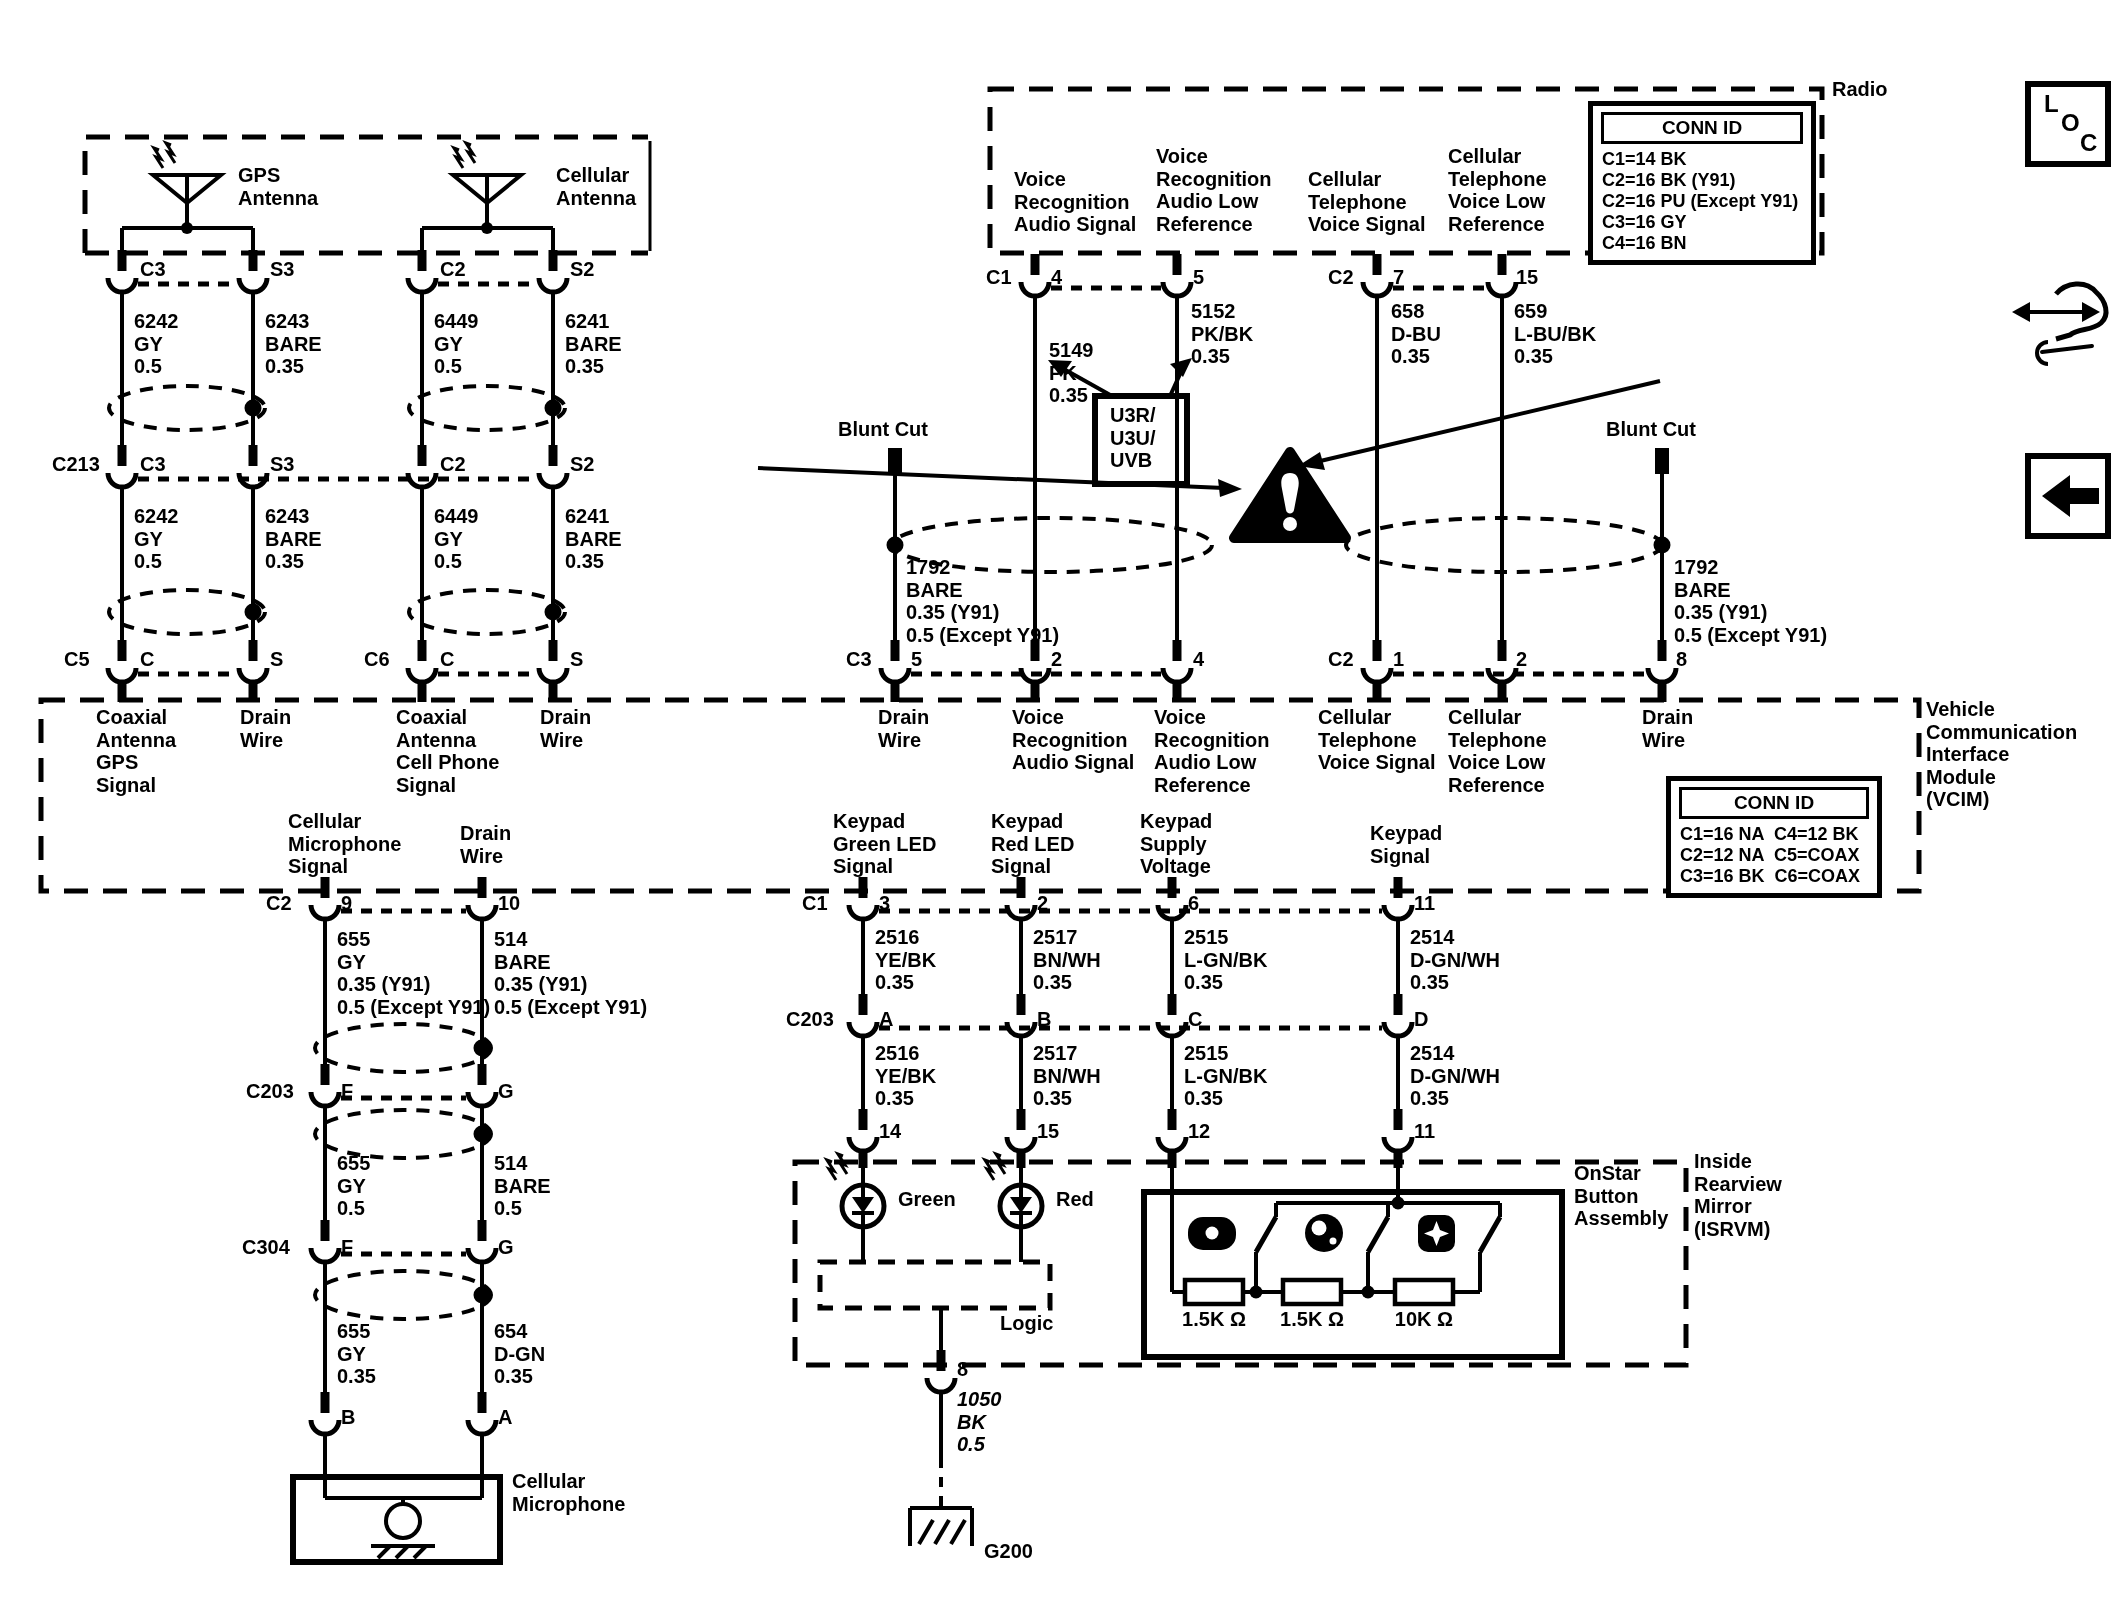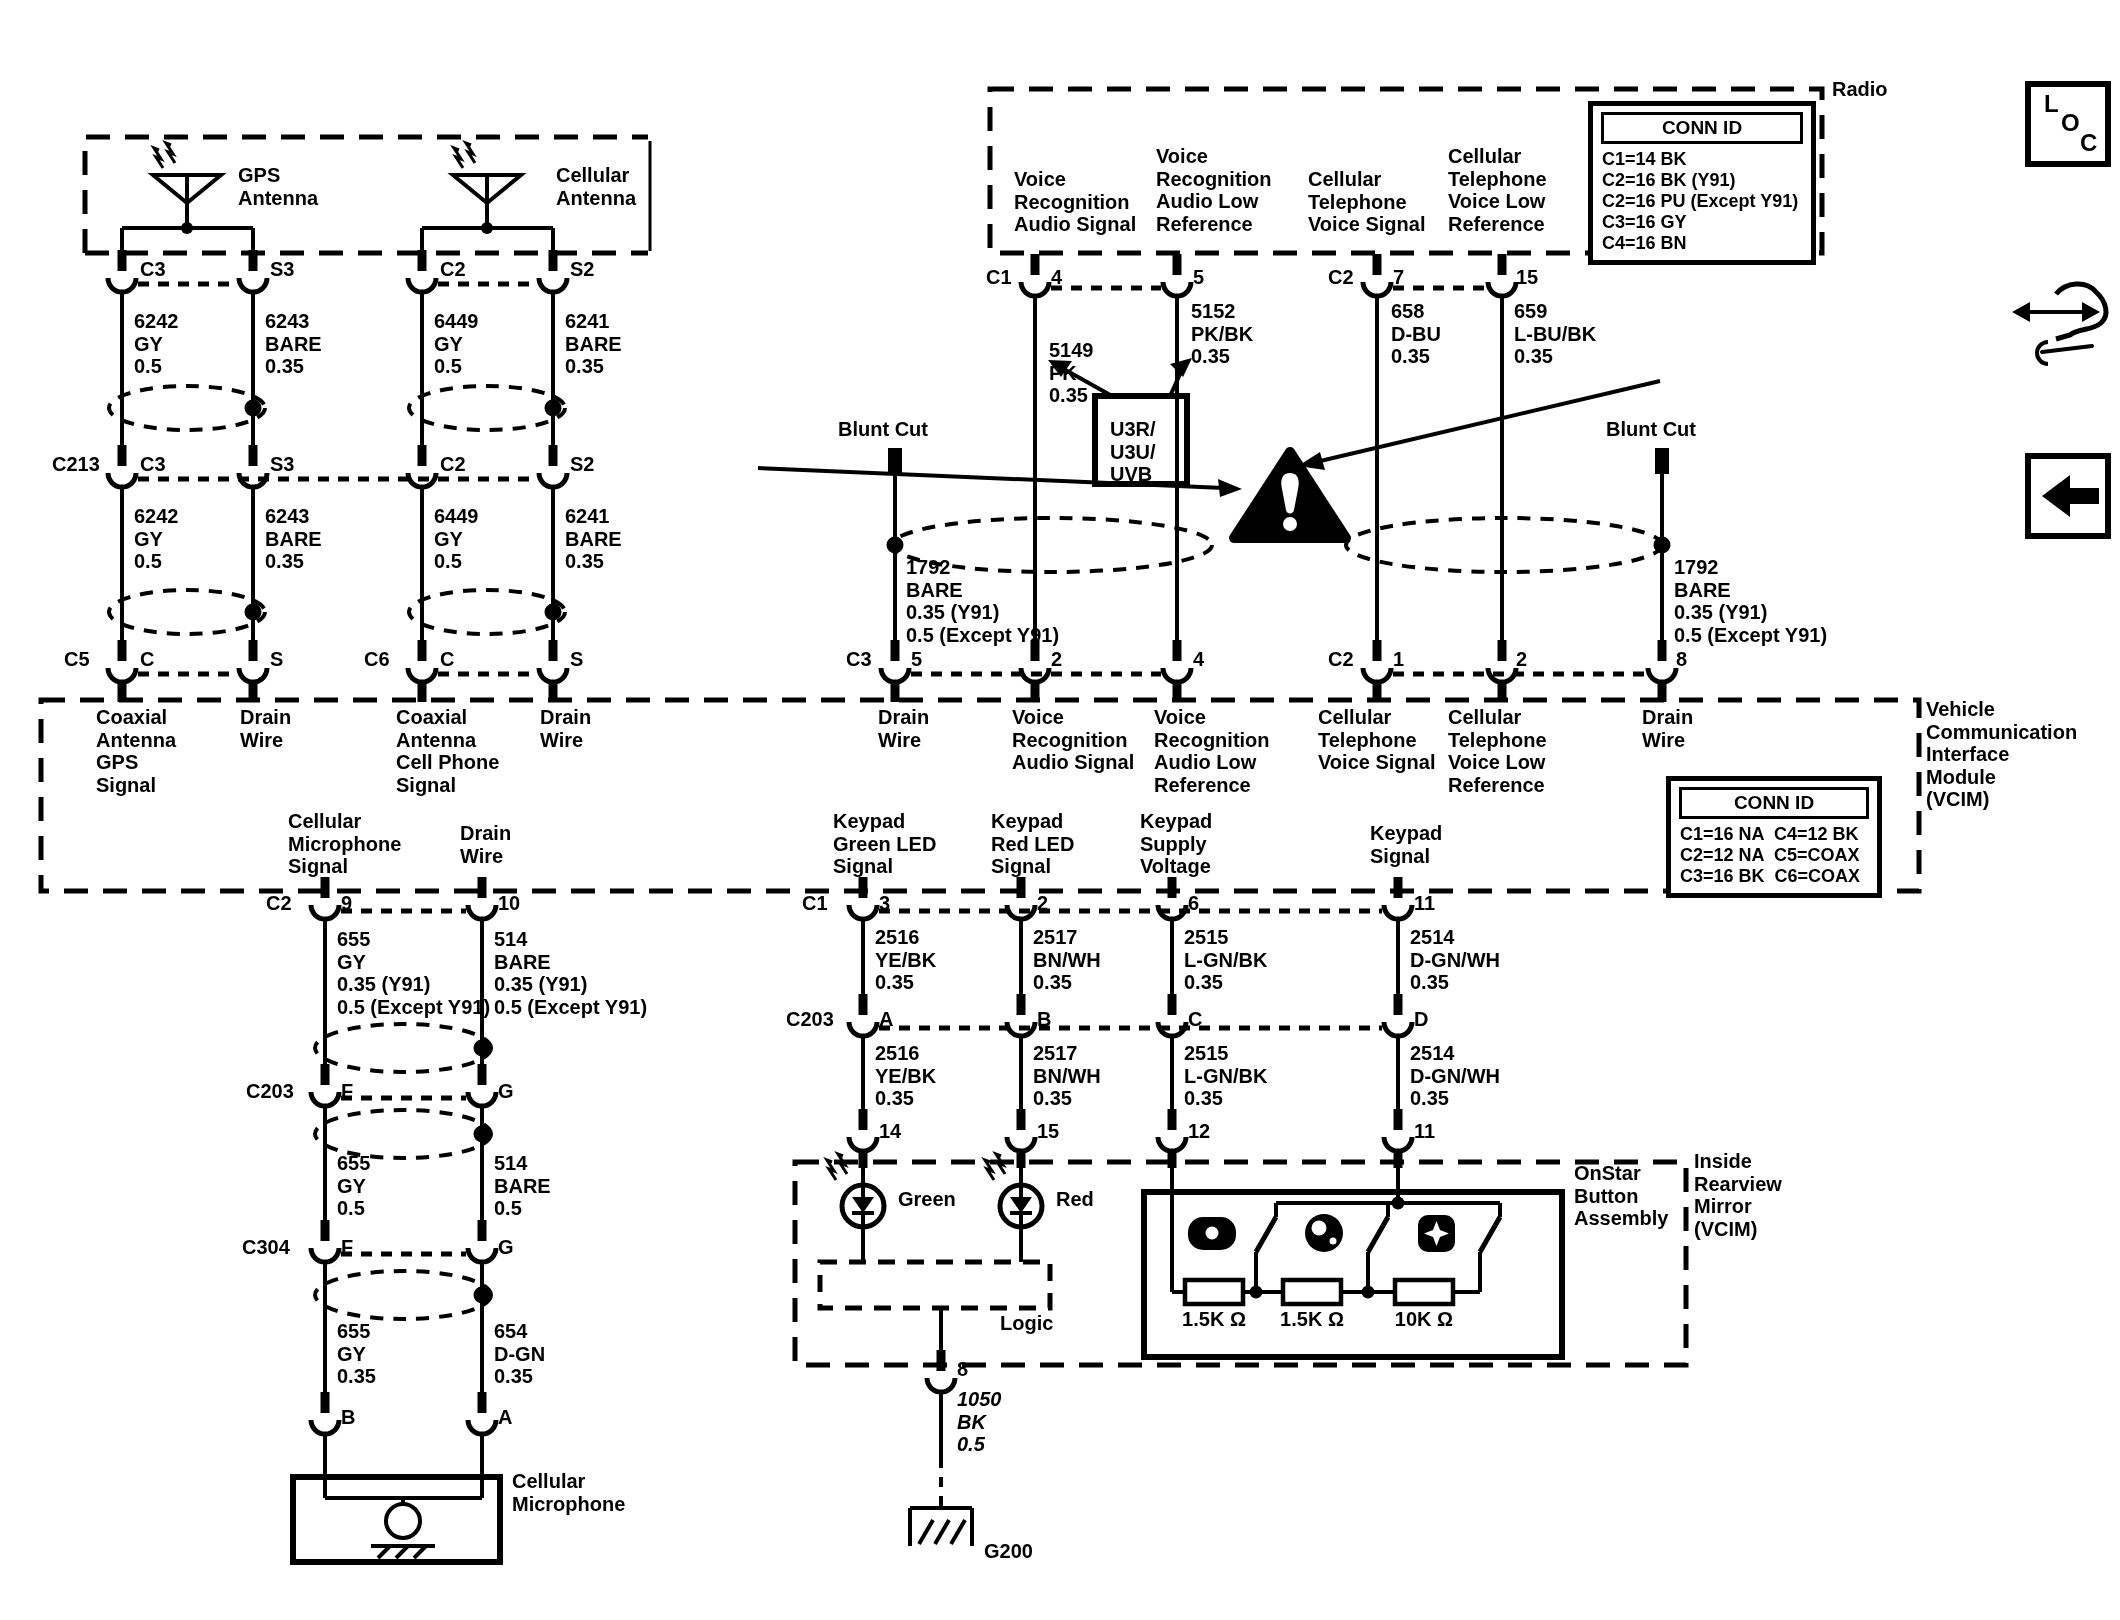--- a/index.html
+++ b/index.html
@@ -443,21 +443,21 @@
 0.35</div>
       <div class="lbl" style="left: 1191px; top: 300px;">5152
 PK/BK
 0.35</div>
       <div class="lbl" style="left: 1391px; top: 300px;">658
 D-BU
 0.35</div>
       <div class="lbl" style="left: 1514px; top: 300px;">659
 L-BU/BK
 0.35</div>
-      <div class="lbl" style="left: 1110px; top: 404px; margin-top: 14px;">U3R/
+      <div class="lbl" style="left: 1110px; top: 404px;">U3R/
 U3U/
 UVB</div>
       <div class="lbl" style="left: 838px; top: 418px;">Blunt Cut</div>
       <div class="lbl" style="left: 1606px; top: 418px;">Blunt Cut</div>
       <div class="lbl" style="left: 906px; top: 556px;">1792
 BARE
 0.35 (Y91)
 0.5 (Except Y91)</div>
       <div class="lbl" style="left: 1674px; top: 556px;">1792
 BARE
@@ -583,21 +583,21 @@
       <div class="lbl" style="left: 1414px; top: 1120px;">11</div>
       <div class="lbl" style="left: 898px; top: 1188px;">Green</div>
       <div class="lbl" style="left: 1056px; top: 1188px;">Red</div>
       <div class="lbl" style="left: 1000px; top: 1312px;">Logic</div>
       <div class="lbl" style="left: 1574px; top: 1162px;">OnStar
 Button
 Assembly</div>
       <div class="lbl" style="left: 1694px; top: 1150px;">Inside
 Rearview
 Mirror
-(VCIM)</div>
+(ISRVM)</div>
       <div class="lbl" style="left: 1154px; top: 1308px; width: 120px; text-align: center;">1.5K Ω</div>
       <div class="lbl" style="left: 1252px; top: 1308px; width: 120px; text-align: center;">1.5K Ω</div>
       <div class="lbl" style="left: 1364px; top: 1308px; width: 120px; text-align: center;">10K Ω</div>
       <div class="lbl" style="left: 957px; top: 1358px;">8</div>
       <div class="lbl" style="left: 957px; top: 1388px; font-style: italic;">1050
 BK
 0.5</div>
       <div class="lbl" style="left: 984px; top: 1540px;">G200</div>
       <div class="lbl" style="left: 2044px; top: 90px; font-size: 24px;">L</div>
       <div class="lbl" style="left: 2061px; top: 109px; font-size: 24px;">O</div>

